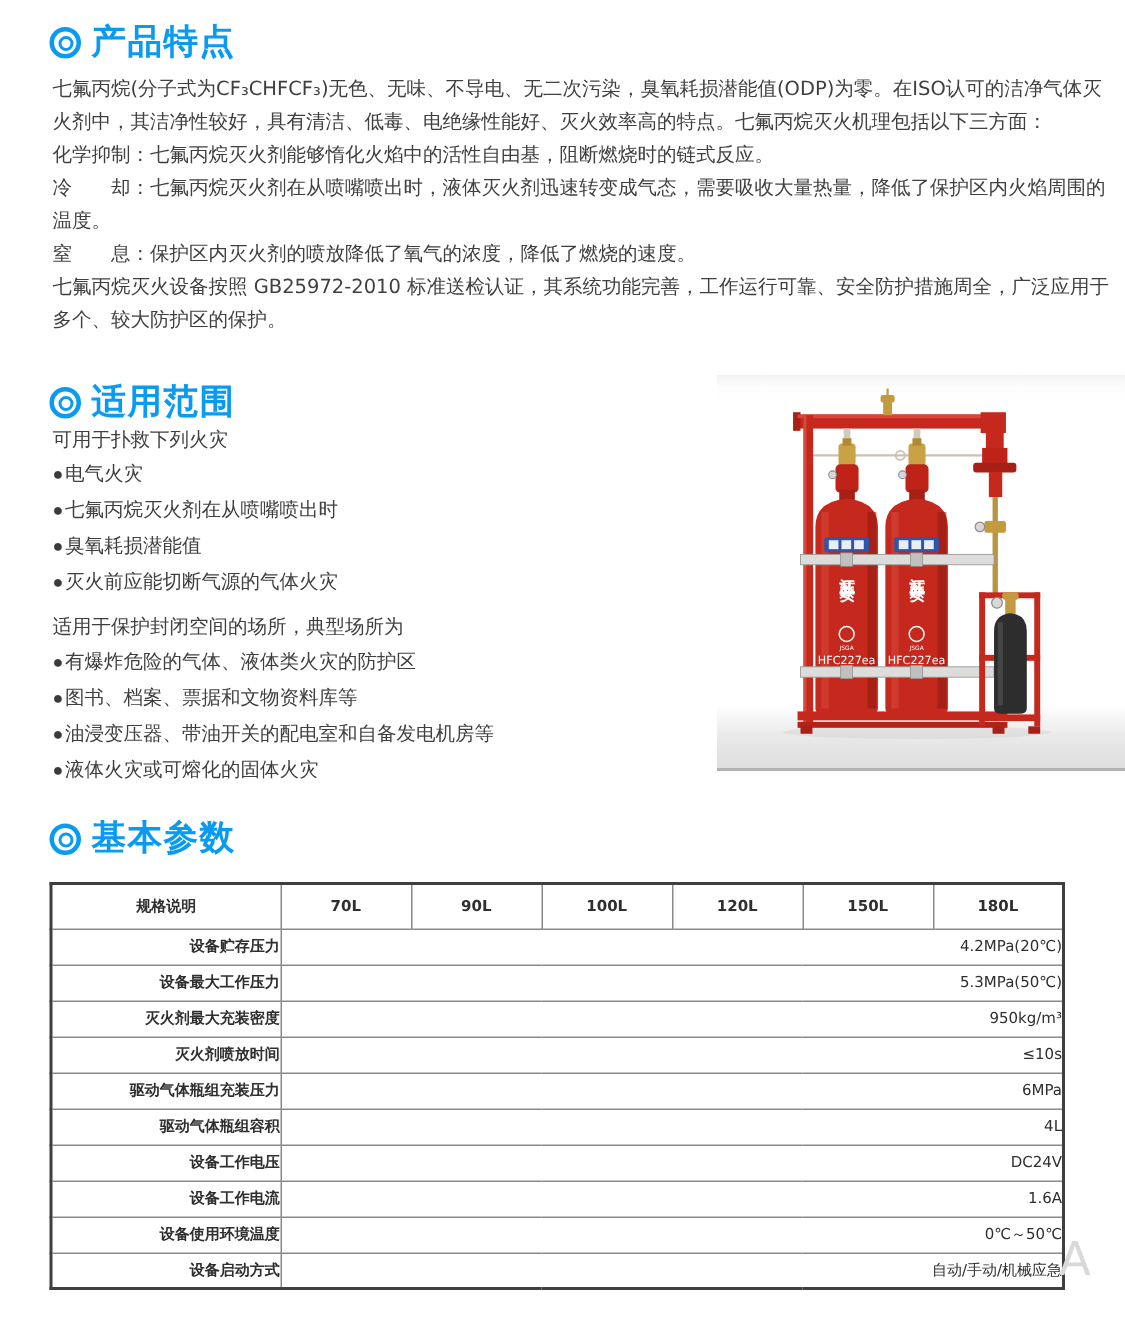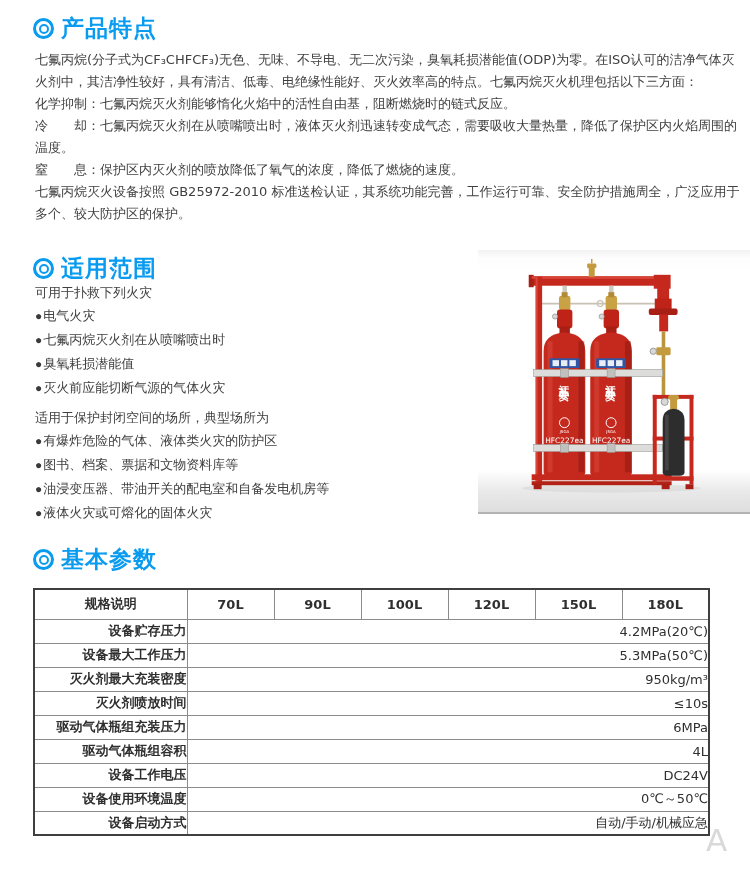--- a/index.html
+++ b/index.html
@@ -45,21 +45,21 @@
     position:absolute; left:478px; top:250px; width:289px; height:264px;
     background:linear-gradient(180deg,#f2f2f2 0%,#fdfdfd 3%,#ffffff 8%,#ffffff 84%,#e9e9e9 92%,#dedede 100%);
     border-bottom:2px solid #b3b3b3;
   }
   .photo-card svg { display:block; width:100%; height:100%; }
 
   
   .params-table {
     position:absolute; left:33px; top:588px; width:676px;
     border-collapse:collapse; table-layout:fixed;
-    font-size:13px; color:#2f2f2f;
+    font-size:10px; color:#2f2f2f;
   }
   .params-table td {
     border:1px solid #8c8a8a; text-align:center; vertical-align:middle;
     padding:0; overflow:hidden; white-space:nowrap;
   }
   .params-table { border:2px solid #3f3f3f; }
   .params-table tr.hdr td { height:30px; font-weight:bold; }
   .params-table tr.row td { height:24px;text-align:right; }
   .params-table td.lbl { font-weight:bold; }
   .params-table col.c-label { width:153px; }
@@ -276,20 +276,24 @@
       </tr>
       <tr class="row">
         <td class="lbl">驱动气体瓶组容积</td>
         <td colspan="6">4L</td>
       </tr>
       <tr class="row">
         <td class="lbl">设备工作电压</td>
         <td colspan="6">DC24V</td>
       </tr>
       <tr class="row">
+        <td class="lbl">设备工作电流</td>
+        <td colspan="6">1.6A</td>
+      </tr>
+      <tr class="row">
         <td class="lbl">设备使用环境温度</td>
         <td colspan="6">0℃～50℃</td>
       </tr>
       <tr class="row">
         <td class="lbl">设备启动方式</td>
         <td colspan="6">自动/手动/机械应急</td>
       </tr>
     </tbody>
   </table>
 

